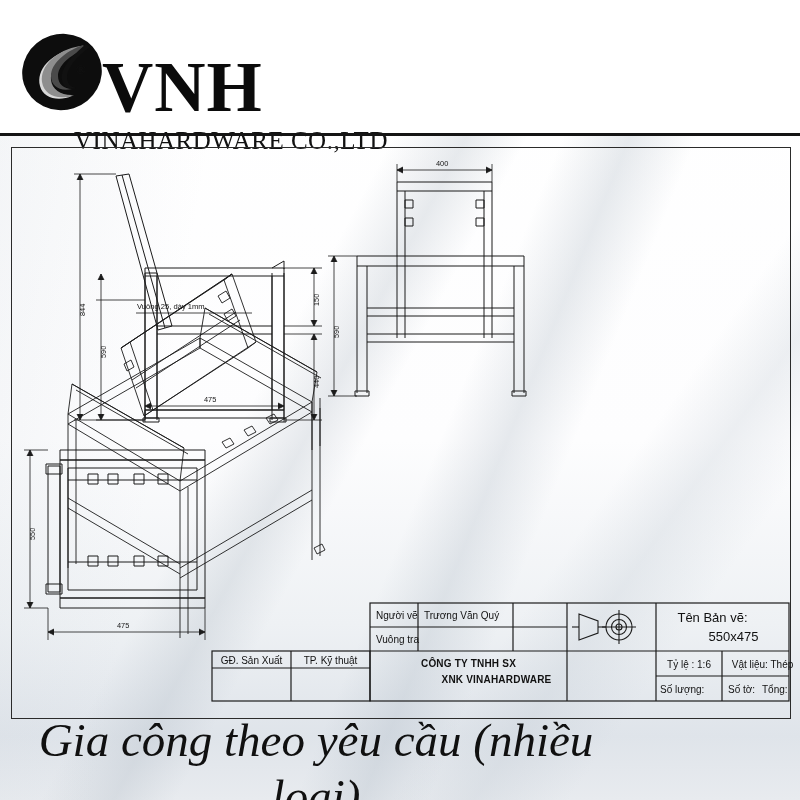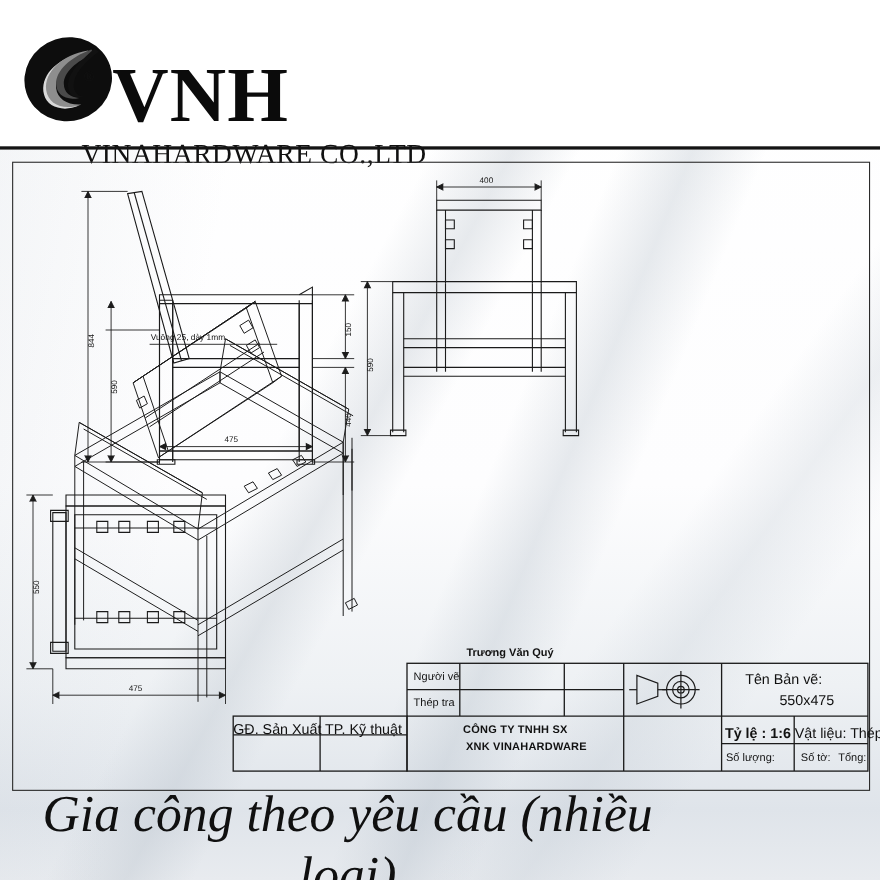--- a/index.html
+++ b/index.html
@@ -31,21 +31,21 @@
   #frame{position:absolute;left:11px;top:147px;width:778px;height:570px;
          border:1.6px solid #2b2b2b;background:transparent;}
   .svgfull{position:absolute;left:0;top:0;width:778px;height:570px;}
 
   
   #caption{position:absolute;left:0;top:712px;width:632px;text-align:center;
     font-family:"Liberation Serif",serif;font-style:italic;font-size:47px;line-height:56px;color:#101010;}
 
   
   .tb{position:absolute;font-size:10px;color:#111;white-space:nowrap;}
-  .tbc{position:absolute;text-align:center;font-size:13px;color:#111;white-space:nowrap;}
+  .tbc{position:absolute;text-align:center;font-size:10px;color:#111;white-space:nowrap;}
   .big{font-size:13px;}
   .co{font-size:10px;font-weight:bold;letter-spacing:.2px;}
 
   .dimtxt{position:absolute;font-size:7.4px;color:#151515;white-space:nowrap;}
   .vert{transform:rotate(-90deg);transform-origin:left top;}
   .note{position:absolute;font-size:7.6px;color:#111;white-space:nowrap;}
 </style>
 </head>
 <body>
 
@@ -269,36 +269,36 @@
     <div class="dimtxt" style="left:192px;top:247px;">475</div>
     <div class="note" style="left:125px;top:154px;">Vuông 25, dày 1mm</div>
 
     <div class="dimtxt" style="left:424px;top:11px;">400</div>
     <div class="dimtxt vert" style="left:320px;top:190px;">590</div>
 
     <div class="dimtxt vert" style="left:16px;top:392px;">550</div>
     <div class="dimtxt" style="left:105px;top:473px;">475</div>
 
     <div class="tb" style="left:364px;top:462px;">Người vẽ</div>
-    <div class="tb" style="left:412px;top:440px;font-weight:bold;">Trương Văn Quý</div>
-    <div class="tb" style="left:364px;top:486px;">Thép tra</div>
+    <div class="tb" style="left:412px;top:462px;">Trương Văn Quý</div>
+    <div class="tb" style="left:364px;top:486px;">Vuông tra</div>
     <div class="tb" style="left:412px;top:486px;"></div>
 
     <div class="tbc" style="left:200px;top:507px;width:79px;">GĐ. Sản Xuất</div>
     <div class="tbc" style="left:279px;top:507px;width:79px;">TP. Kỹ thuật</div>
     <div class="tbc" style="left:200px;top:532px;width:79px;"></div>
     <div class="tbc" style="left:279px;top:532px;width:79px;"></div>
 
     <div class="tbc co" style="left:358px;top:510px;width:197px;">CÔNG TY TNHH SX</div>
-    <div class="tbc co" style="left:358px;top:526px;width:217px;">XNK VINAHARDWARE</div>
+    <div class="tbc co" style="left:376px;top:526px;width:217px;">XNK VINAHARDWARE</div>
 
     <div class="tbc big" style="left:644px;top:462px;width:113px;">Tên Bản vẽ:</div>
     <div class="tbc big" style="left:644px;top:481px;width:155px;">550x475</div>
 
-    <div class="tbc" style="left:644px;top:511px;width:66px;font-weight:bold;">Tỷ lệ : 1:6</div>
+    <div class="tbc" style="left:644px;top:511px;width:66px;">Tỷ lệ : 1:6</div>
     <div class="tbc" style="left:710px;top:511px;width:81px;">Vật liệu: Thép</div>
     <div class="tb" style="left:648px;top:536px;">Số lượng:</div>
     <div class="tb" style="left:716px;top:536px;">Số tờ:</div>
     <div class="tb" style="left:750px;top:536px;">Tổng:</div>
 
   </div>
 
   <div id="caption">Gia công theo yêu cầu (nhiều loại)</div>
 
 </div>

